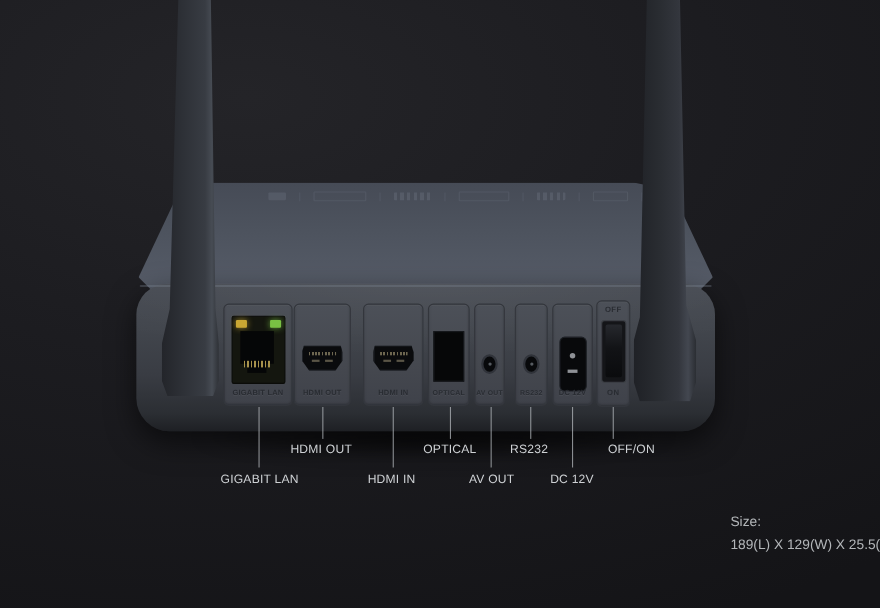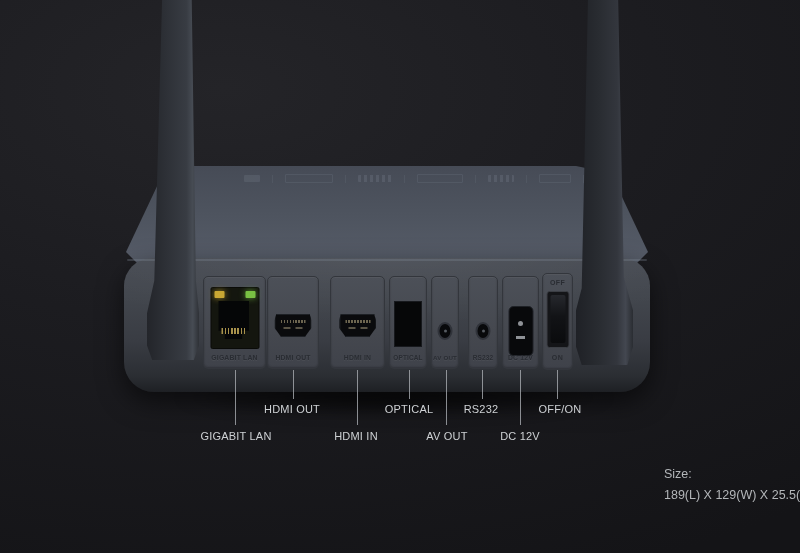--- a/index.html
+++ b/index.html
@@ -217,18 +217,18 @@
 <div class="abs cline" style="left:520px;top:370px;height:55px"></div>
 <div class="abs cline" style="left:557px;top:370px;height:29px"></div>
 
 <div class="abs clabel lower" style="left:236px">GIGABIT LAN</div>
 <div class="abs clabel upper" style="left:292px">HDMI OUT</div>
 <div class="abs clabel lower" style="left:356px">HDMI IN</div>
 <div class="abs clabel upper" style="left:409px">OPTICAL</div>
 <div class="abs clabel lower" style="left:447px">AV OUT</div>
 <div class="abs clabel upper" style="left:481px">RS232</div>
 <div class="abs clabel lower" style="left:520px">DC 12V</div>
-<div class="abs clabel upper" style="left:560px">OFF/ON</div>
+<div class="abs clabel upper" style="left:574px">OFF/ON</div>
 
 <div class="abs size-info">
   <div>Size:</div>
   <div>189(L) X 129(W) X 25.5(H)</div>
 </div>
 
 </body></html>

